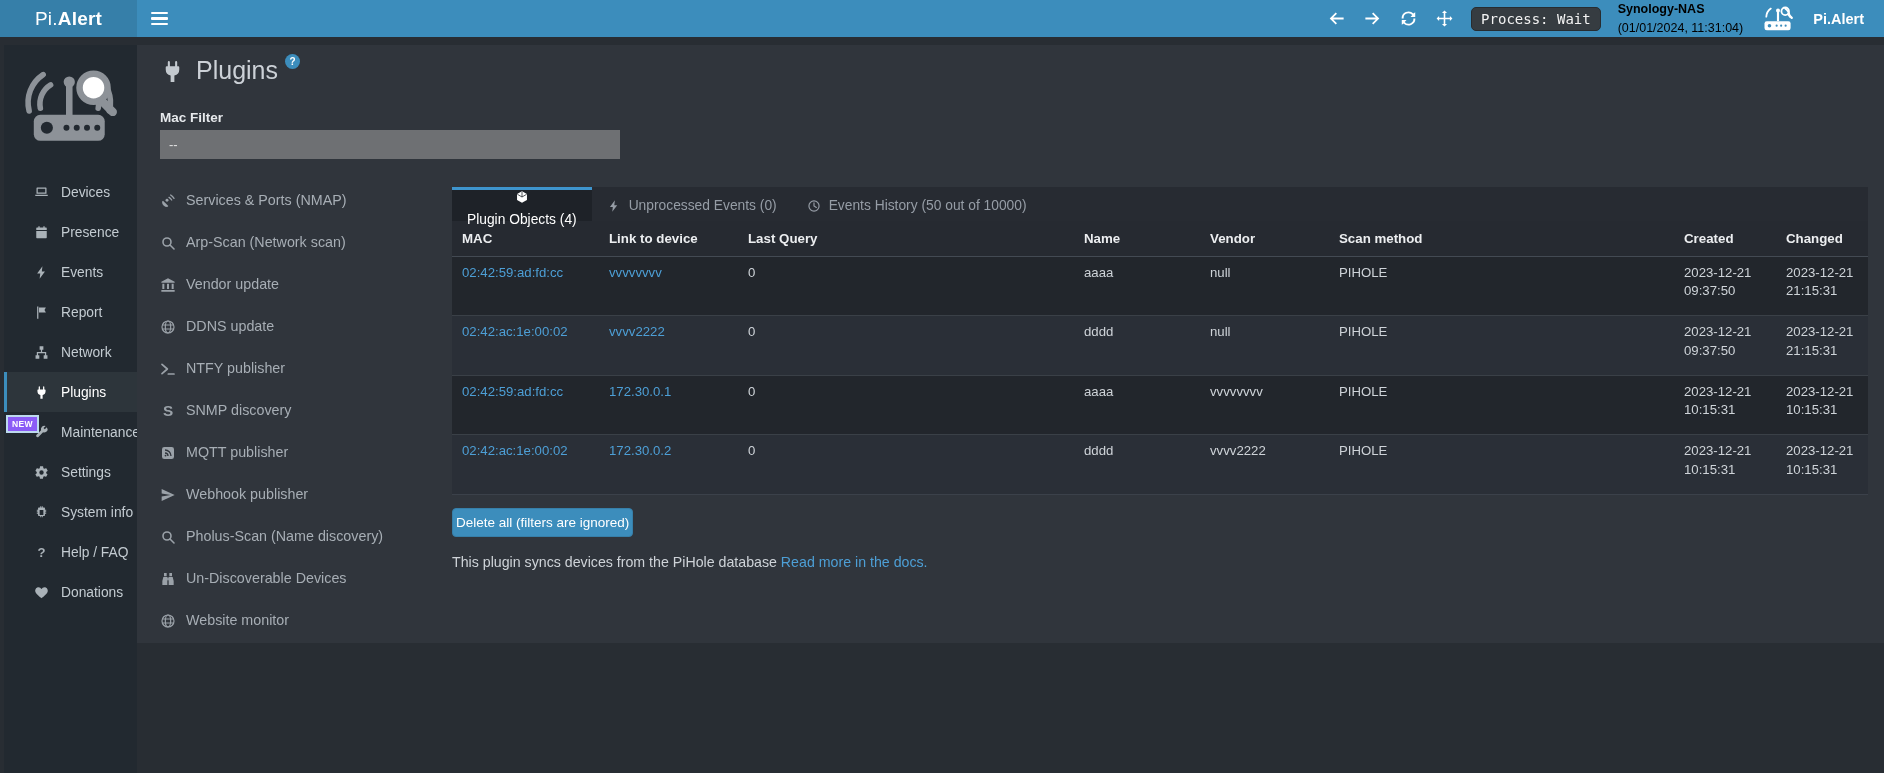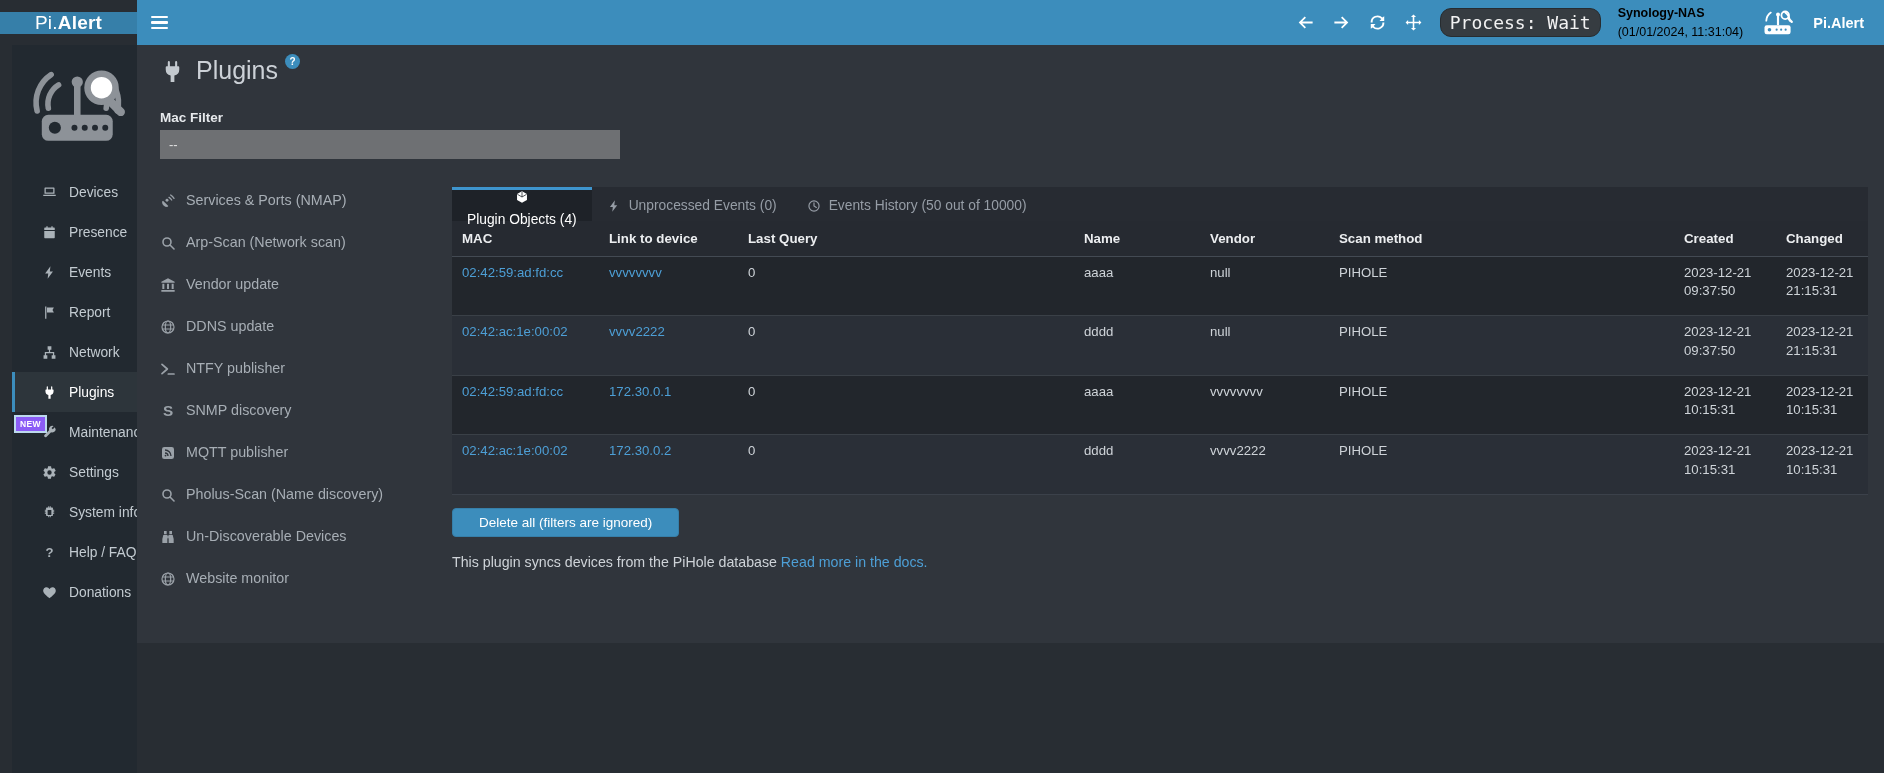--- a/index.html
+++ b/index.html
@@ -13,38 +13,38 @@
   body{
     width:1884px;height:773px;position:relative;overflow:hidden;
     background:var(--content-bottom);
     font-family:"Liberation Sans",sans-serif;
     -webkit-font-smoothing:antialiased;
   }
   .icon{display:inline-flex;flex:none;}
   .icon svg{width:100%;height:100%;display:block;}
 
   
-  .topbar{position:absolute;top:0;left:0;right:0;height:45px;display:flex;z-index:10;align-items:center;}
+  .topbar{position:absolute;top:0;left:0;right:0;height:37px;display:flex;z-index:10;}
   .brand{width:137px;background:#367fa9;color:#fff;display:flex;align-items:center;justify-content:center;
     font-size:19px;letter-spacing:.2px;cursor:pointer;}
   .brand b{font-weight:bold;}
   .topbar-rest{flex:1;background:var(--accent);display:flex;align-items:center;}
   .hamburger{margin-left:14px;width:38px;height:45px;display:flex;flex-direction:column;justify-content:center;gap:3px;cursor:pointer;}
   .hamburger span{display:block;width:17px;height:2.5px;background:#fff;border-radius:1px;}
   .topbar-right{margin-left:auto;display:flex;align-items:center;gap:17px;padding-right:20px;}
   .nav-ico{width:19px;height:19px;color:#fff;cursor:pointer;}
-  .process-badge{font-family:"DejaVu Sans Mono",monospace;font-size:18px;color:#f2f2f2;
-    background:#363c41;border:1px solid #272c30;border-radius:11px;padding:3px 9px;white-space:nowrap;}
+  .process-badge{font-family:"DejaVu Sans Mono",monospace;font-size:14px;color:#f2f2f2;
+    background:#363c41;border:1px solid #272c30;border-radius:5px;padding:3px 9px;white-space:nowrap;}
   .host-block{color:#000000;font-size:12.5px;line-height:1.5;}
   .host-name{font-weight:bold;}
   .mini-logo{width:36px;height:29px;color:#fff;}
   .right-brand{color:#fff;font-weight:bold;font-size:14.5px;}
 
   
-  .sidebar{position:absolute;top:45px;left:12px;bottom:0;width:137px;background:var(--sidebar-bg);}
+  .sidebar{position:absolute;top:45px;left:4px;bottom:0;width:137px;background:var(--sidebar-bg);}
   .side-logo{height:125px;display:flex;align-items:center;justify-content:center;padding-top:6px;}
   .side-logo svg{width:112px;height:98px;}
   .menu{margin-top:2px;}
   .menu-item{height:40px;display:flex;align-items:center;gap:12px;padding-left:27px;
     color:#c3cbd1;font-size:13.8px;cursor:pointer;border-left:3px solid transparent;}
   .menu-item .icon{width:15px;height:15px;color:#aab2b8;}
   .menu-item.active{background:#2d353b;border-left-color:var(--accent);color:#fff;}
   .menu-item.active .icon{color:#fff;}
   .new-badge{position:absolute;left:2px;top:370px;background:#8b5cf6;border:2px solid #bcd9ee;
     color:#fff;font-size:8.5px;font-weight:bold;padding:2px 4px;letter-spacing:.3px;}
@@ -84,21 +84,21 @@
   table.objects{width:100%;border-collapse:collapse;table-layout:fixed;border-bottom:1px solid #3b414a;}
   table.objects th{background:#262a31;color:#eceef0;font-size:13.3px;font-weight:bold;text-align:left;
     padding:10px 10px;border-bottom:1px solid #434a53;cursor:pointer;}
   table.objects td{font-size:13.2px;color:#ced3d8;padding:7px 10px 15px;vertical-align:top;line-height:1.38;word-wrap:break-word;}
   table.objects tbody tr{border-top:1px solid #3a4047;height:46px;}
   table.objects tbody tr:nth-child(odd){background:#22262c;}
   table.objects tbody tr:nth-child(even){background:#2a2f37;}
   table.objects a{color:var(--link);text-decoration:none;cursor:pointer;}
 
   .delete-btn{margin-top:13px;display:inline-block;background:var(--accent);border:1px solid #367fa9;
-    border-radius:4px;color:#fff;font-size:13.5px;padding:6px 26px;cursor:pointer;font-family:"Liberation Sans",sans-serif;}
+    border-radius:4px;color:#fff;font-size:13.5px;padding:6px 3px;cursor:pointer;font-family:"Liberation Sans",sans-serif;}
   .plugin-note{margin-top:17px;font-size:14.2px;color:#ced3d8;}
   .plugin-note a{color:var(--link);text-decoration:none;cursor:pointer;}
 </style>
 </head>
 <body>
 
 <div class="topbar">
   <div class="brand">
       <span>Pi.</span>
       <b>Alert</b>
@@ -358,20 +358,28 @@
               <svg viewBox="0 0 24 24" xmlns="http://www.w3.org/2000/svg">
                 <rect x="3" y="3" width="18" height="18" rx="3.5" fill="currentColor"></rect>
                 <g fill="none" stroke="#30353c" stroke-width="2">
                   <path d="M7.5 7.5a9 9 0 0 1 9 9"></path>
                   <path d="M7.5 12a4.5 4.5 0 0 1 4.5 4.5"></path>
                 </g>
                 <circle cx="8.3" cy="15.9" r="1.4" fill="#30353c"></circle>
               </svg>
             </span>
             <span>MQTT publisher</span>
+          </div>
+          <div class="nav-item">
+            <span class="icon" style="width: 16px; height: 16px;">
+              <svg viewBox="0 0 24 24" xmlns="http://www.w3.org/2000/svg">
+                <path fill="currentColor" d="M2.5 21 22 12 2.5 3v6.8L16 12 2.5 14.2V21z"></path>
+              </svg>
+            </span>
+            <span>Webhook publisher</span>
           </div>
           <div class="nav-item">
             <span class="icon" style="width: 16px; height: 16px;">
               <svg viewBox="0 0 24 24" xmlns="http://www.w3.org/2000/svg">
                 <g fill="none" stroke="currentColor" stroke-width="2.4">
                   <circle cx="10.5" cy="10.5" r="6"></circle>
                   <path d="M15 15l6 6" stroke-linecap="round"></path>
                 </g>
               </svg>
             </span>

